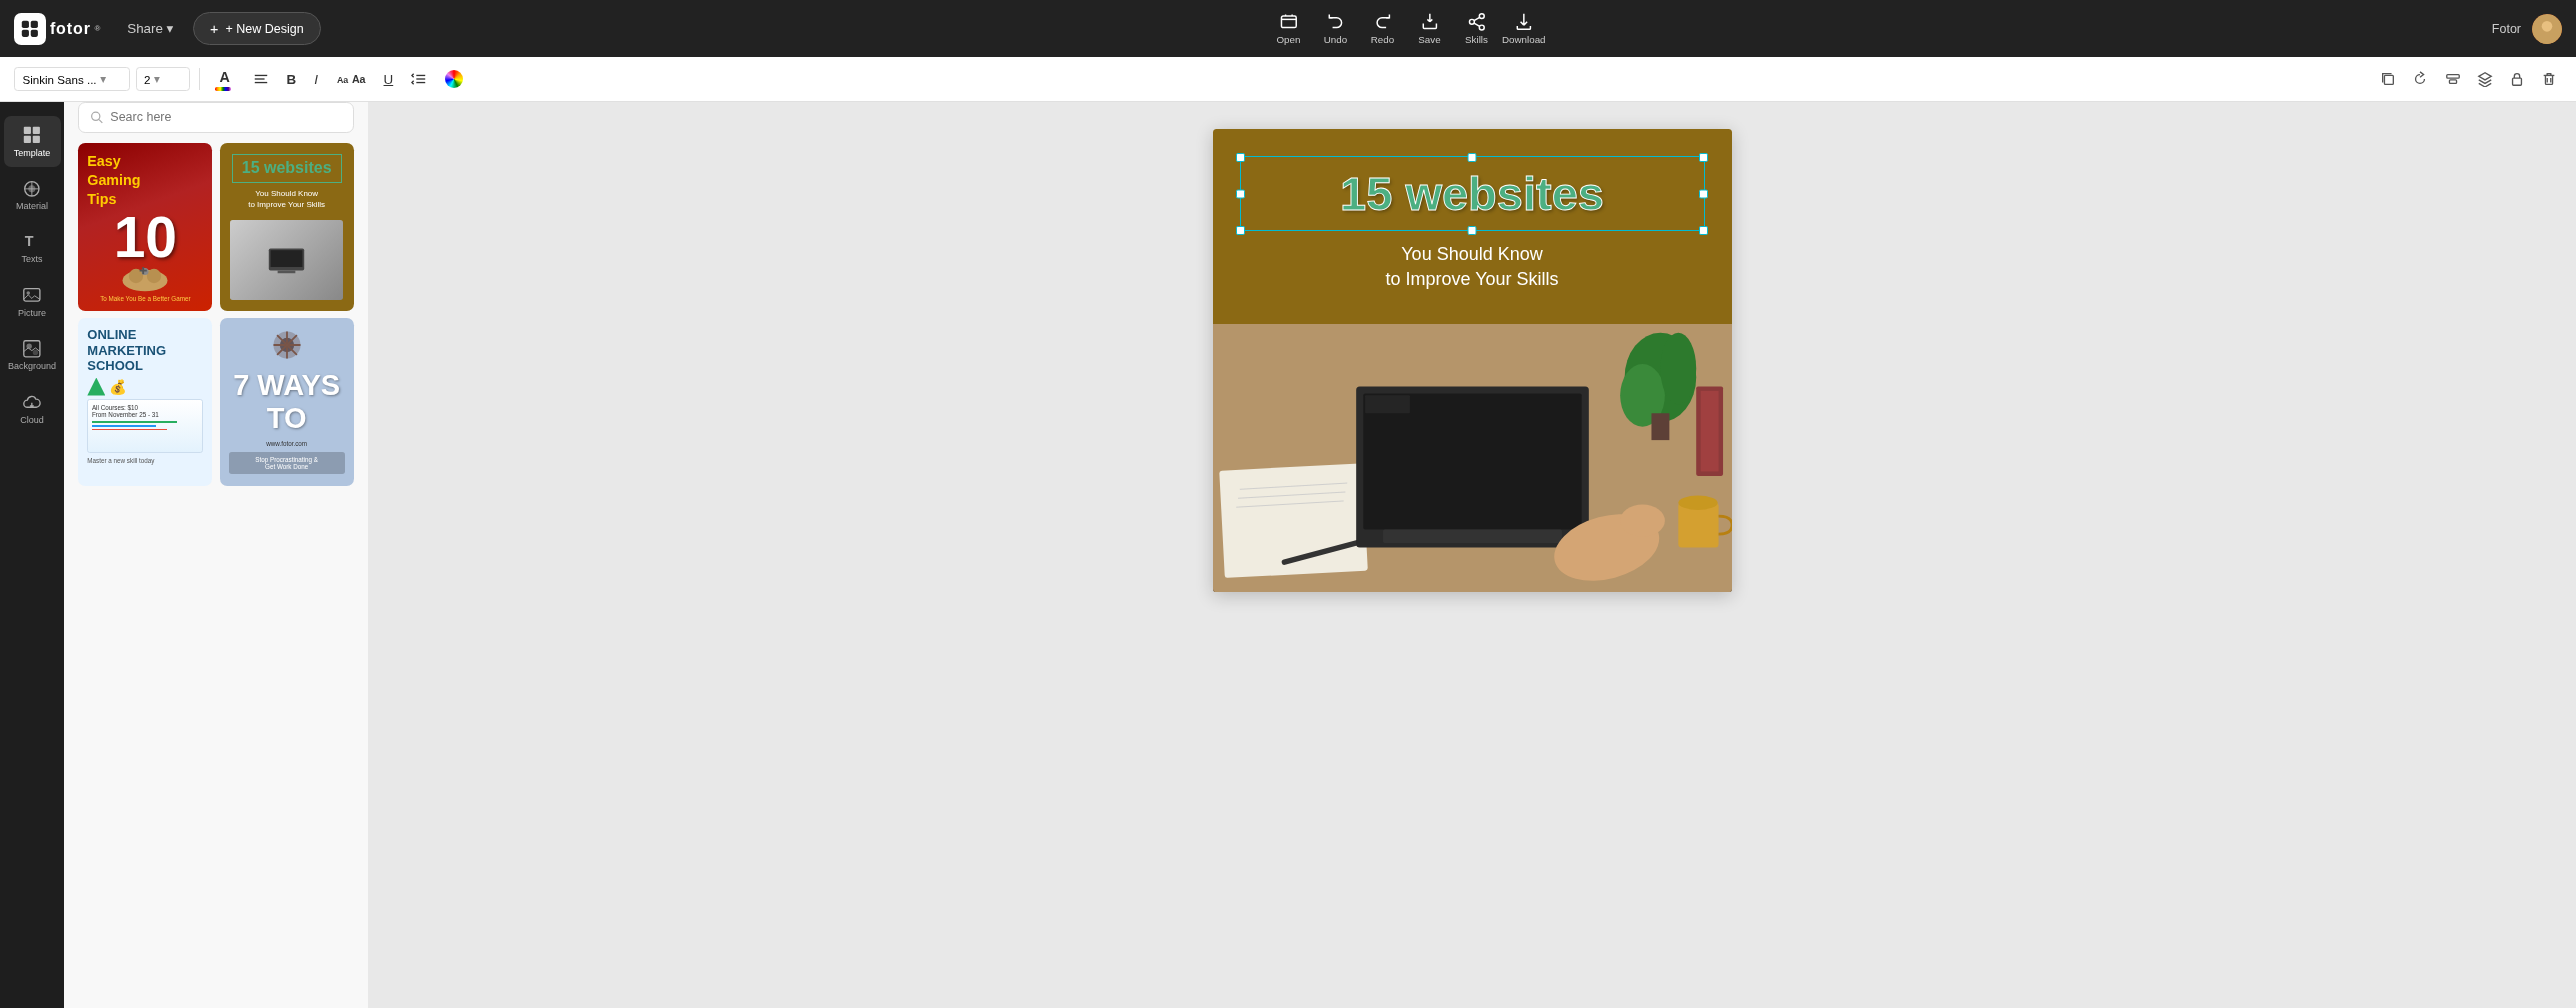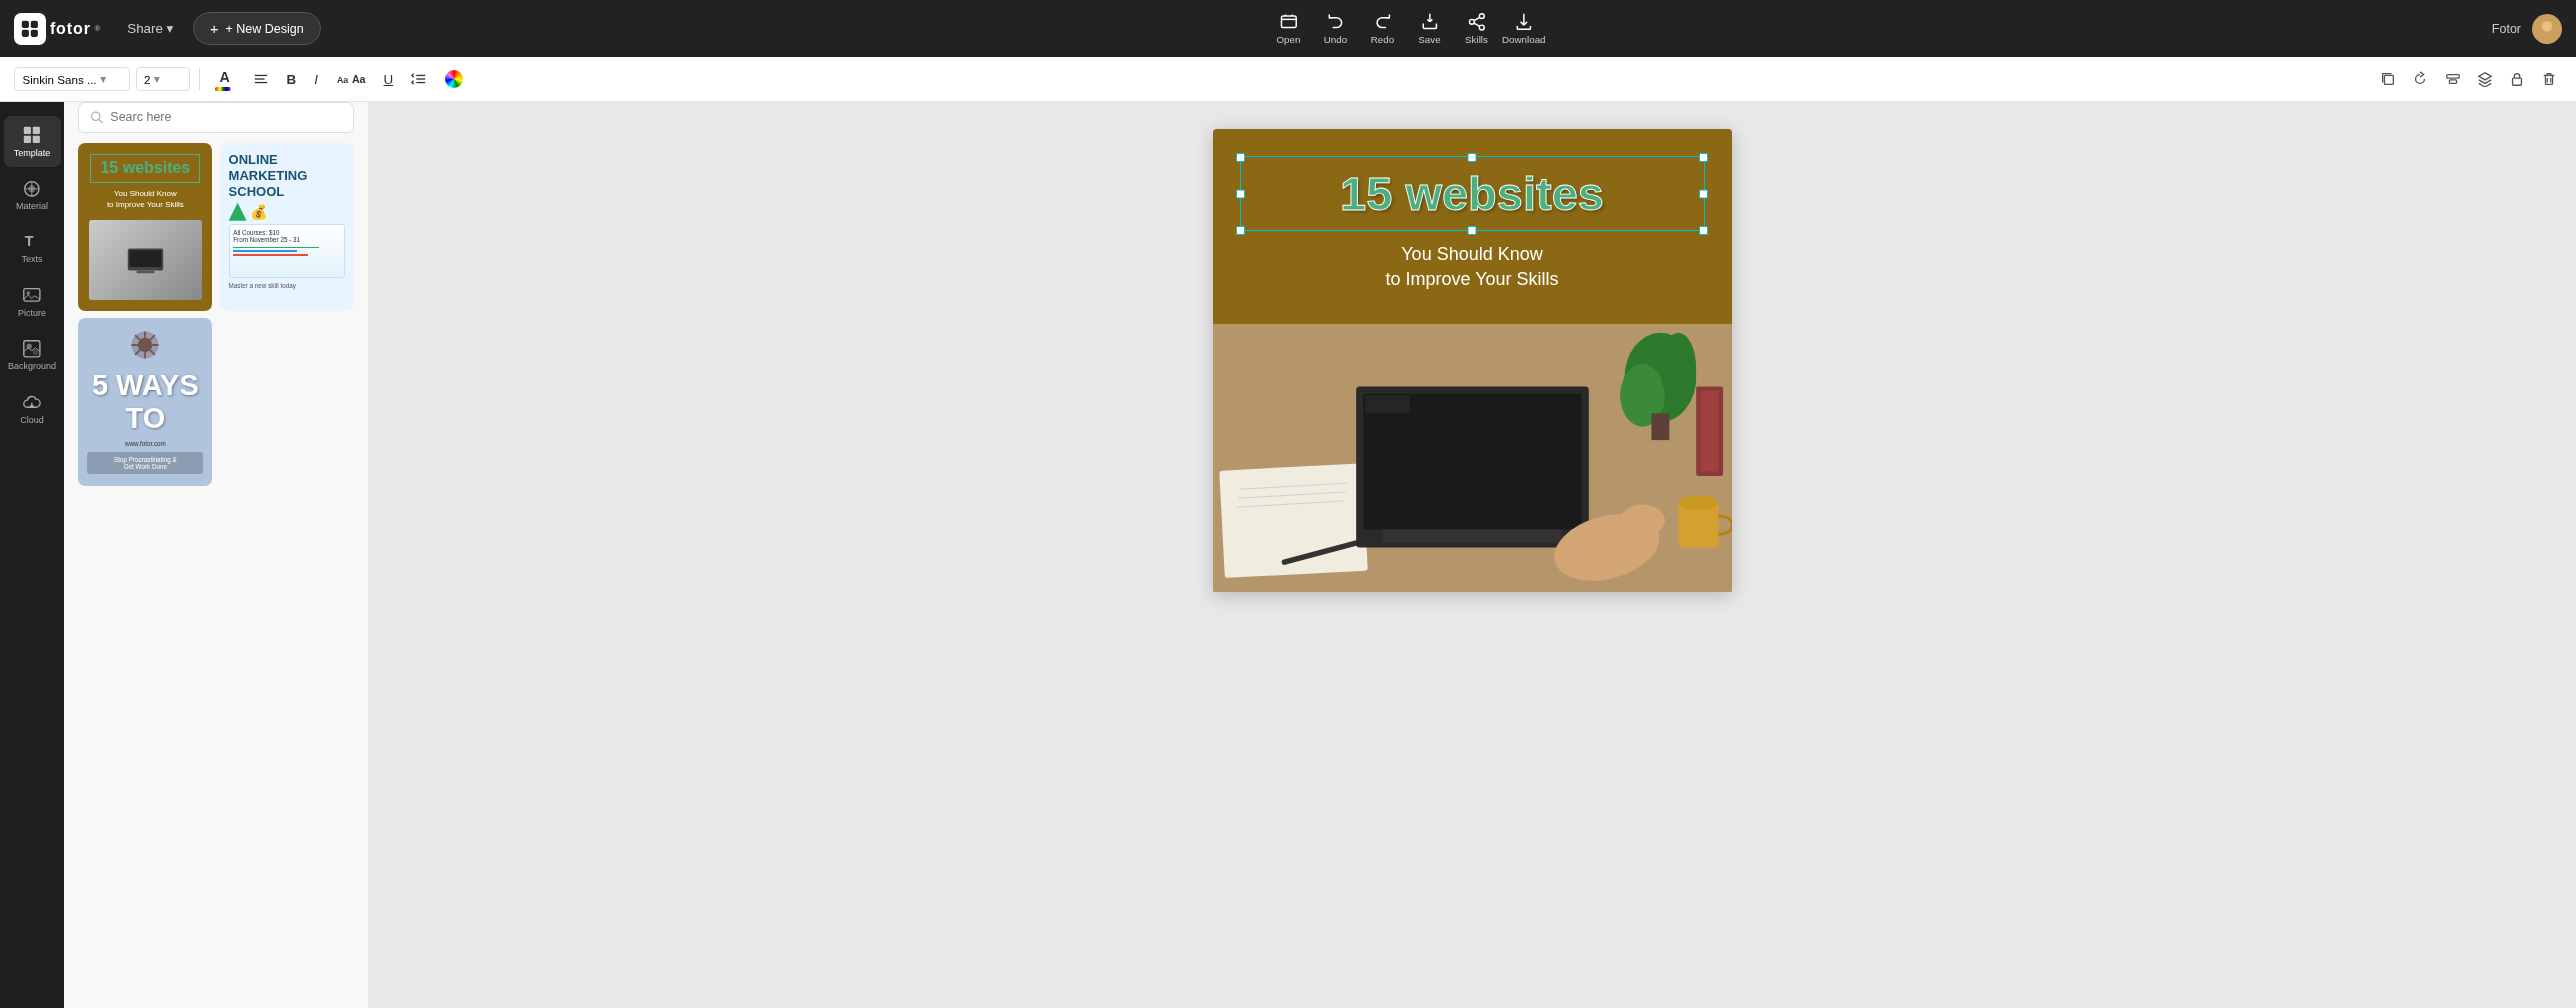--- a/index.html
+++ b/index.html
@@ -493,20 +493,40 @@
     <div class="search-bar">
       <svg width="14.3" height="14.3" viewBox="0 0 16 16" fill="none" stroke="#aaa" stroke-width="1.5">
         <circle cx="7" cy="7" r="5"></circle>
         <line x1="11" y1="11" x2="15" y2="15"></line>
       </svg>
       <input type="text" placeholder="Searc here" style="">
     </div>
 
     <div class="templates-grid">
 
+      <div class="template-card" style="background:linear-gradient(160deg,#8b0000 0%,#b22222 40%,#cc2200 100%);padding:9px;display:flex;flex-direction:column;justify-content:space-between;">
+        <div style="color:white;font-size:9.8px;font-weight:700;line-height:1.3;">
+          <span style="color:#ffcc00;font-size:14.3px;font-weight:900;">Easy<br>Gaming<br>Tips</span>
+        </div>
+        <div style="text-align:center;">
+          <div style="font-size:57px;font-weight:900;color:white;line-height:1;text-shadow:1.8px 1.8px 3.6px rgba(0,0,0,0.5);">10</div>
+        </div>
+        <div style="display:flex;justify-content:center;align-items:center;margin-top:-9px;">
+
+          <svg width="54" height="36" viewBox="0 0 60 40">
+            <ellipse cx="30" cy="25" rx="25" ry="12" fill="#c8a060"></ellipse>
+            <circle cx="20" cy="20" r="8" fill="#b89050"></circle>
+            <circle cx="40" cy="20" r="8" fill="#b89050"></circle>
+            <circle cx="30" cy="15" r="4" fill="#888"></circle>
+            <rect x="27" y="10" width="2" height="8" fill="#555"></rect>
+            <rect x="24" y="13" width="8" height="2" fill="#555"></rect>
+          </svg>
+        </div>
+        <div style="color:#ffcc44;font-size:6.3px;text-align:center;">To Make You Be a Better Gamer</div>
+      </div>
 
       <div class="template-card" style="background:#8B6914;padding:10.7px;display:flex;flex-direction:column;align-items:center;justify-content:flex-start;gap:5.4px;">
         <div style="border:1.8px solid #4CAF82;padding:5.4px 9px;text-align:center;">
           <div style="color:#4CAF82;font-size:16px;font-weight:900;line-height:1;">15 websites</div>
         </div>
         <div style="color:white;font-size:8px;text-align:center;line-height:1.4;">You Should Know<br>to Improve Your Skills</div>
         <div style="width:100%;height:81px;background:#aaa;border-radius:2.7px;overflow:hidden;margin-top:3.6px;">
           <div style="width:100%;height:100%;background:linear-gradient(135deg,#ccc 0%,#aaa 50%,#888 100%);display:flex;align-items:center;justify-content:center;">
             <svg width="45" height="31" viewBox="0 0 50 35">
               <rect x="5" y="5" width="40" height="25" rx="2" fill="#444"></rect>
@@ -538,21 +558,21 @@
           <svg width="36" height="36" viewBox="0 0 40 40">
             <circle cx="20" cy="20" r="15" fill="#5d4037" opacity="0.3"></circle>
             <circle cx="20" cy="20" r="8" fill="#3e2723" opacity="0.6"></circle>
             <line x1="20" y1="5" x2="20" y2="35" stroke="#795548" stroke-width="2"></line>
             <line x1="5" y1="20" x2="35" y2="20" stroke="#795548" stroke-width="2"></line>
             <line x1="9" y1="9" x2="31" y2="31" stroke="#795548" stroke-width="2"></line>
             <line x1="31" y1="9" x2="9" y2="31" stroke="#795548" stroke-width="2"></line>
           </svg>
         </div>
         <div style="text-align:center;">
-          <span style="font-size:29px;font-weight:900;color:white;text-shadow:0.9px 0.9px 2.7px rgba(0,0,0,0.4);">5 WAYS TO</span>
+          <span style="font-size:29px;font-weight:900;color:white;text-shadow:0.9px 0.9px 2.7px rgba(0,0,0,0.4);">7 WAYS TO</span>
         </div>
         <div style="font-size:6.3px;color:#333;text-align:center;">www.fotor.com</div>
         <div style="background:rgba(0,0,0,0.2);border-radius:2.7px;padding:3.6px;">
           <div style="font-size:6.3px;color:white;text-align:center;">Stop Procrastinating &amp;<br>Get Work Done</div>
         </div>
       </div>
     </div>
   </div>
 
   <div class="canvas-area">

